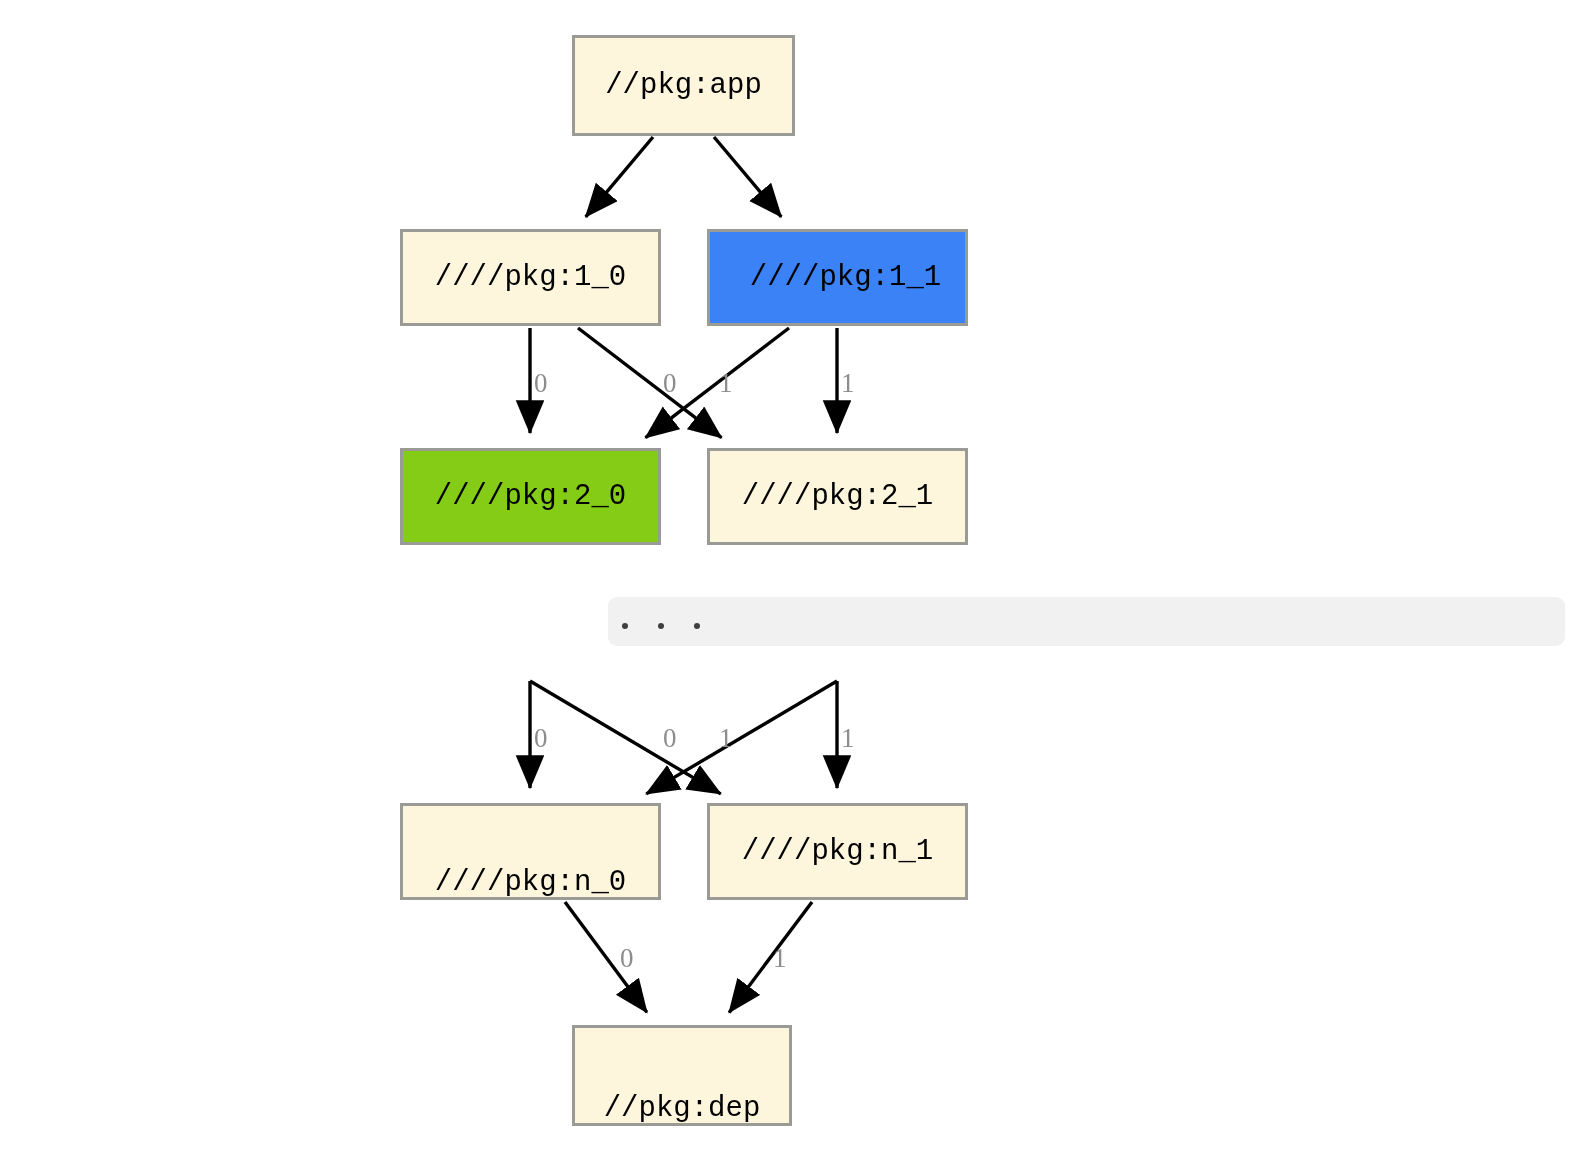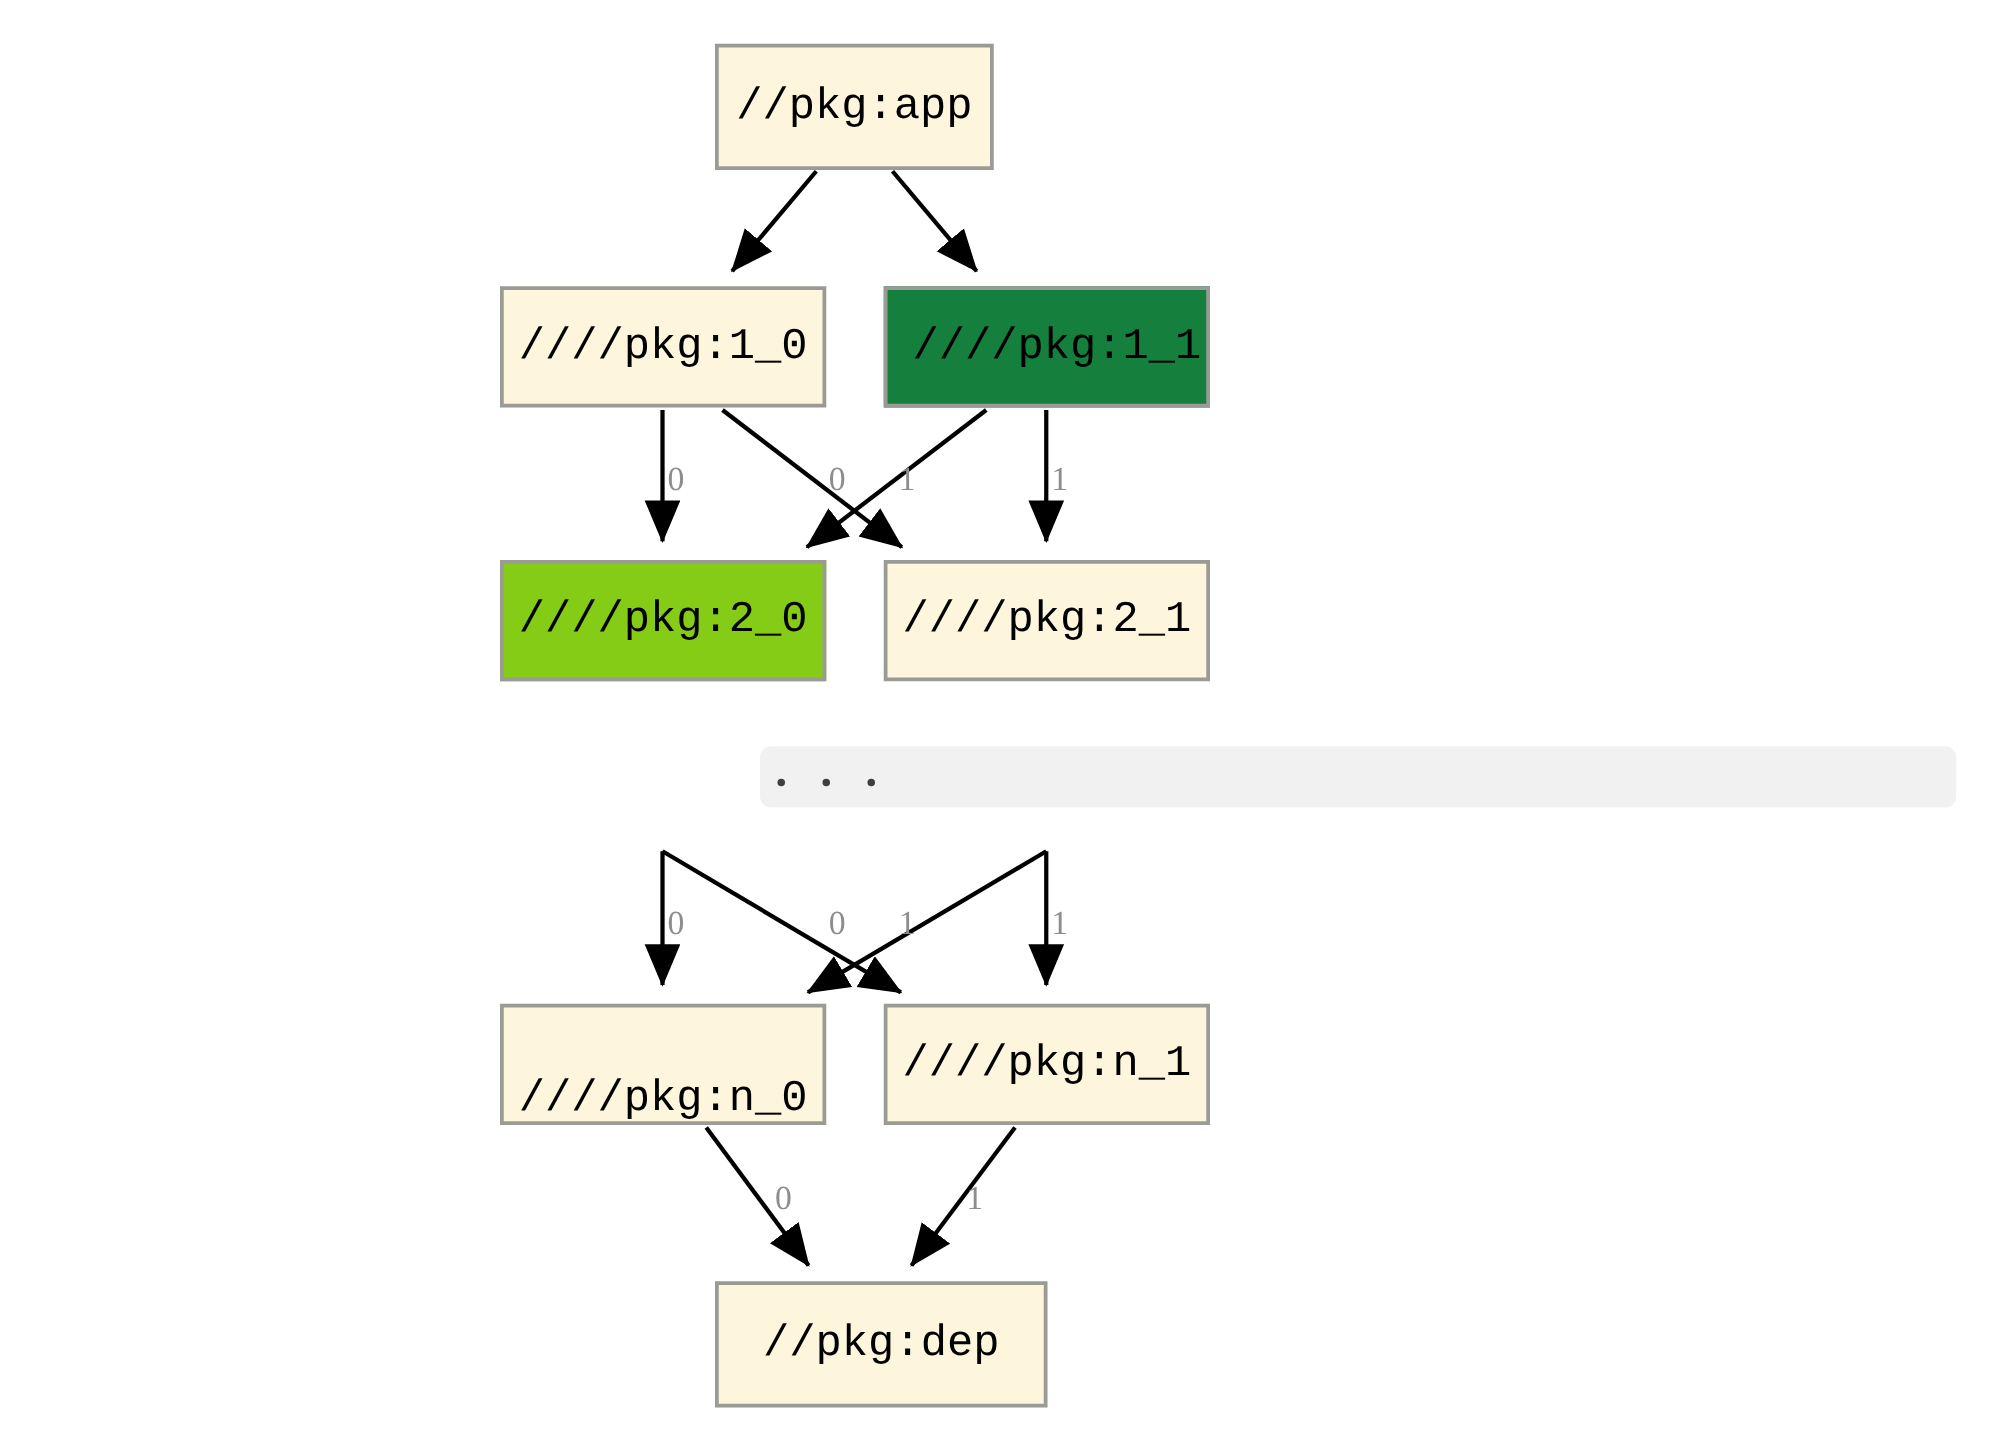--- a/index.html
+++ b/index.html
@@ -29,21 +29,21 @@
     position: absolute;
     box-sizing: border-box;
     background: #fdf6dc;
     border: 3px solid #9b9b96;
     display: flex;
     align-items: center;
     justify-content: center;
   }
   .node-label {
     font-family: "Liberation Mono", "DejaVu Sans Mono", monospace;
-    font-size: 35px;
+    font-size: 29px;
     line-height: 1;
     color: #000000;
     letter-spacing: 0px;
     white-space: nowrap;
   }
   .edge-label {
     position: absolute;
     font-family: "Liberation Serif", "DejaVu Serif", serif;
     font-size: 27px;
     line-height: 1;
@@ -99,36 +99,36 @@
       </g>
   </svg>
 
   <div id="nodes-layer">
       <div class="node-box" style="left: 572px; top: 35px; width: 223px; height: 101px; background: rgb(253, 246, 220); border-color: rgb(155, 155, 150);">
         <span class="node-label">//pkg:app</span>
       </div>
       <div class="node-box" style="left: 400px; top: 229px; width: 261px; height: 97px; background: rgb(253, 246, 220); border-color: rgb(155, 155, 150); justify-content: center;">
         <span class="node-label">////pkg:1_0</span>
       </div>
-      <div class="node-box" style="left: 707px; top: 229px; width: 261px; height: 97px; background: #15803d; border-color: rgb(155, 155, 150); padding-left: 16px;">
+      <div class="node-box" style="left: 707px; top: 229px; width: 261px; height: 97px; background: #3b82f6; border-color: rgb(155, 155, 150); padding-left: 16px;">
         <span class="node-label">////pkg:1_1</span>
       </div>
       <div class="node-box" style="left: 400px; top: 448px; width: 261px; height: 97px; background: #84cc16; border-color: rgb(155, 155, 150);">
         <span class="node-label">////pkg:2_0</span>
       </div>
       <div class="node-box" style="left: 707px; top: 448px; width: 261px; height: 97px; background: rgb(253, 246, 220); border-color: rgb(155, 155, 150);">
         <span class="node-label">////pkg:2_1</span>
       </div>
       <div class="node-box" style="left: 400px; top: 803px; width: 261px; height: 97px; background: rgb(253, 246, 220); border-color: rgb(155, 155, 150); align-items: flex-end;">
         <span class="node-label">////pkg:n_0</span>
       </div>
       <div class="node-box" style="left: 707px; top: 803px; width: 261px; height: 97px; background: rgb(253, 246, 220); border-color: rgb(155, 155, 150); justify-content: center;">
         <span class="node-label">////pkg:n_1</span>
       </div>
-      <div class="node-box" style="left: 572px; top: 1025px; width: 266px; height: 101px; background: rgb(253, 246, 220); border-color: rgb(155, 155, 150);">
+      <div class="node-box" style="left: 572px; top: 1025px; width: 220px; height: 101px; background: rgb(253, 246, 220); border-color: rgb(155, 155, 150); align-items: flex-end;">
         <span class="node-label">//pkg:dep</span>
       </div>
     </div>
   <div id="labels-layer">
       <div class="edge-label" style="left: 534px; top: 370px; color: rgb(141, 141, 141);">0</div>
       <div class="edge-label" style="left: 663px; top: 370px; color: rgb(141, 141, 141);">0</div>
       <div class="edge-label" style="left: 719px; top: 370px; color: rgb(141, 141, 141);">1</div>
       <div class="edge-label" style="left: 841px; top: 370px; color: rgb(141, 141, 141);">1</div>
       <div class="edge-label" style="left: 534px; top: 725px; color: rgb(141, 141, 141);">0</div>
       <div class="edge-label" style="left: 663px; top: 725px; color: rgb(141, 141, 141);">0</div>

